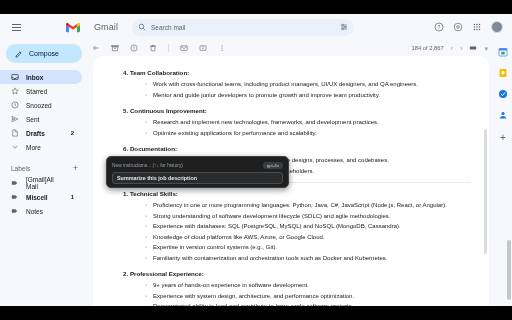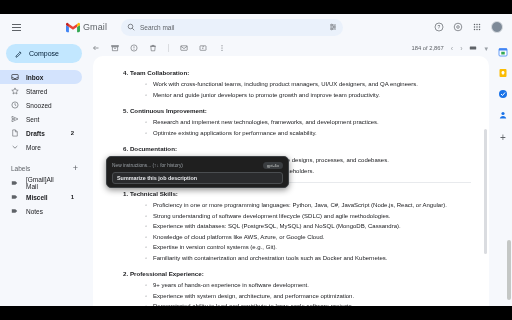--- a/index.html
+++ b/index.html
@@ -38,21 +38,21 @@
   }
   .hamburger {
     width: 16px; height: 16px;
     display: flex; flex-direction: column; justify-content: center;
     gap: 2px; align-items: center;
     margin-left: 3px; margin-right: 4px;
     cursor: pointer;
   }
   .hamburger span { display:block; width: 9px; height: 1px; background: #5f6368; }
 
-  .gmail-logo { display: flex; align-items: center; gap: 3px; padding-left: 38px; }
+  .gmail-logo { display: flex; align-items: center; gap: 14px; padding-left: 38px; }
   .m-icon { width: 14px; height: 11px; position: relative; }
   .gmail-word { font-size: 9px; color: #5f6368; letter-spacing: .1px; }
 
   .searchbar {
     margin-left: 14px;
     width: 222px; height: 17px;
     background: #eaf1fb;
     border-radius: 9px;
     display: flex; align-items: center;
     padding: 0 6px;

